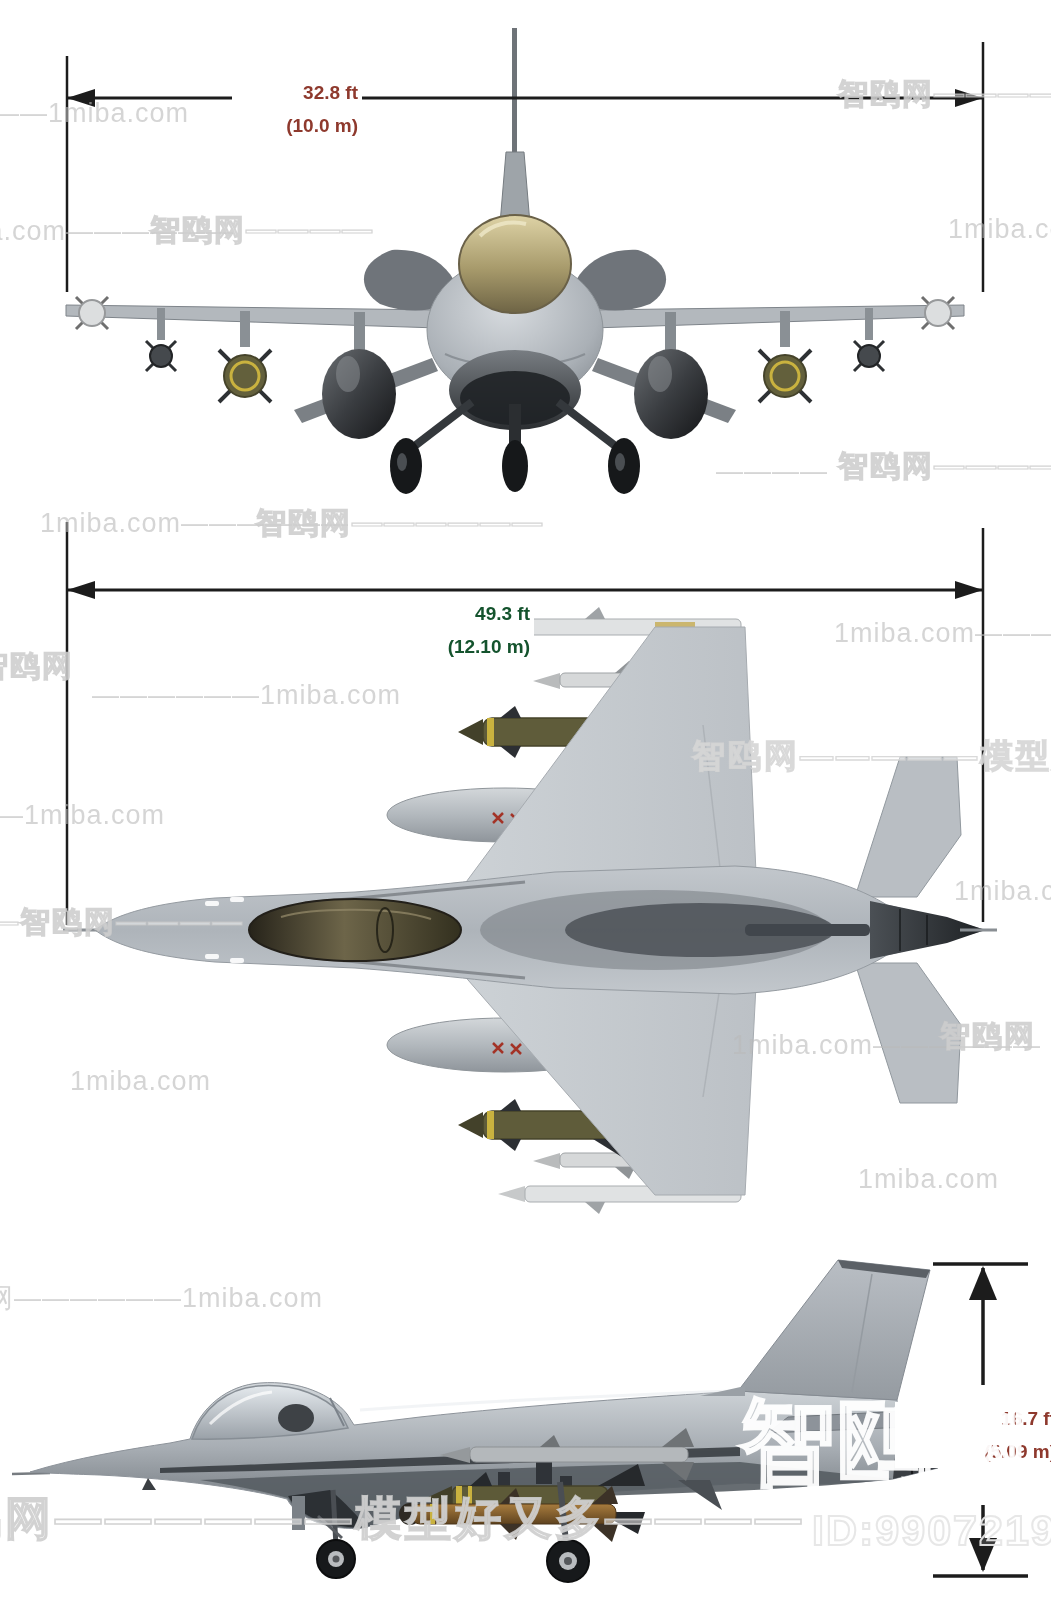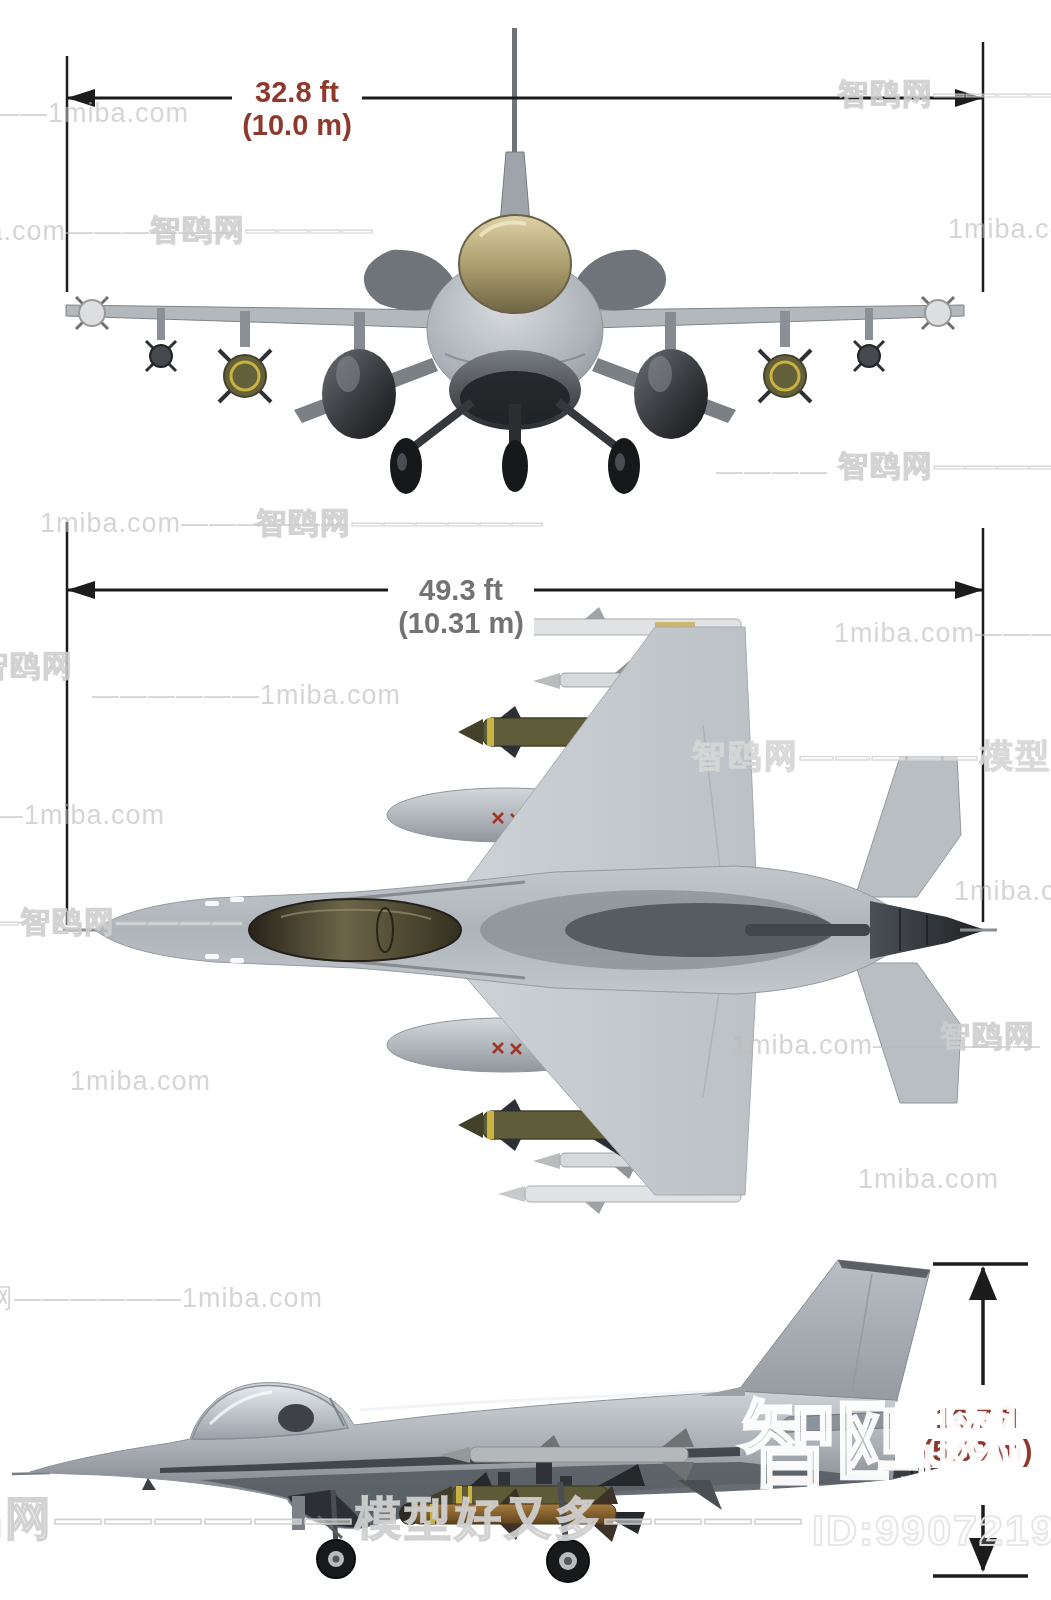--- a/index.html
+++ b/index.html
@@ -1,19 +1,19 @@
 <!DOCTYPE html>
 <html><head>
 <meta charset="utf-8">
 <style>
   html,body{margin:0;padding:0;background:#ffffff;}
   #canvas{position:relative;width:1051px;height:1600px;background:#ffffff;overflow:hidden;
           font-family:"Liberation Sans",sans-serif;}
   #canvas svg{position:absolute;}
-  .dim-label{position:absolute;text-align:center;font-weight:bold;font-size:29px;line-height:33px;
+  .dim-label{position:absolute;text-align:right;font-weight:bold;font-size:19px;line-height:33px;
              color:#8e392d;letter-spacing:0px;}
   .dim-label > div{background:#ffffff;padding:0 4px;display:block;}
   .wm{position:absolute;white-space:nowrap;pointer-events:none;z-index:30;}
   .wm-gray{font-size:27px;color:rgba(185,185,185,0.6);letter-spacing:1px;}
   .wm-outline{font-size:30px;font-weight:bold;color:rgba(255,255,255,0.45);
               -webkit-text-stroke:1.2px rgba(200,200,200,0.8);letter-spacing:2px;}
   .wm-outline-md{font-size:33px;font-weight:bold;color:rgba(255,255,255,0.5);
               -webkit-text-stroke:1.3px rgba(210,210,210,0.85);letter-spacing:3px;}
   .wm-outline-lg{font-size:46px;font-weight:bold;color:rgba(255,255,255,0.5);
               -webkit-text-stroke:1.6px rgba(205,205,205,0.9);letter-spacing:4px;}
@@ -375,23 +375,23 @@
       <polygon points="983,590 955,581 955,599"></polygon>
       <polygon points="983,1266 969,1300 997,1300"></polygon>
       <polygon points="983,1572 969,1538 997,1538"></polygon>
     </g>
   </svg>
 
   <div class="dim-label z20" style="left: 232px; top: 76px; width: 130px; color: rgb(142, 57, 45);">
     <div>32.8 ft</div>
     <div>(10.0 m)</div>
   </div>
-  <div class="dim-label z20" style="left: 388px; top: 574px; width: 146px; color: #737373;">
+  <div class="dim-label z20" style="left: 388px; top: 597px; width: 146px; color: #14532d;">
     <div>49.3 ft</div>
-    <div>(10.31 m)</div>
+    <div>(12.10 m)</div>
   </div>
   <div class="dim-label z20" style="left: 895px; top: 1402px; width: 165px; color: rgb(142, 57, 45);">
     <div>16.7 ft</div>
     <div>(5.09 m)</div>
   </div>
 
   <div id="wm-layer">
       <span class="wm wm-gray" style="left: -8px; top: 98px;">——1miba.com</span>
       <span class="wm wm-outline" style="left: 838px; top: 74px;">智鸥网——————</span>
       <span class="wm wm-gray" style="left: -75px; top: 216px;">1miba.com——————</span>

